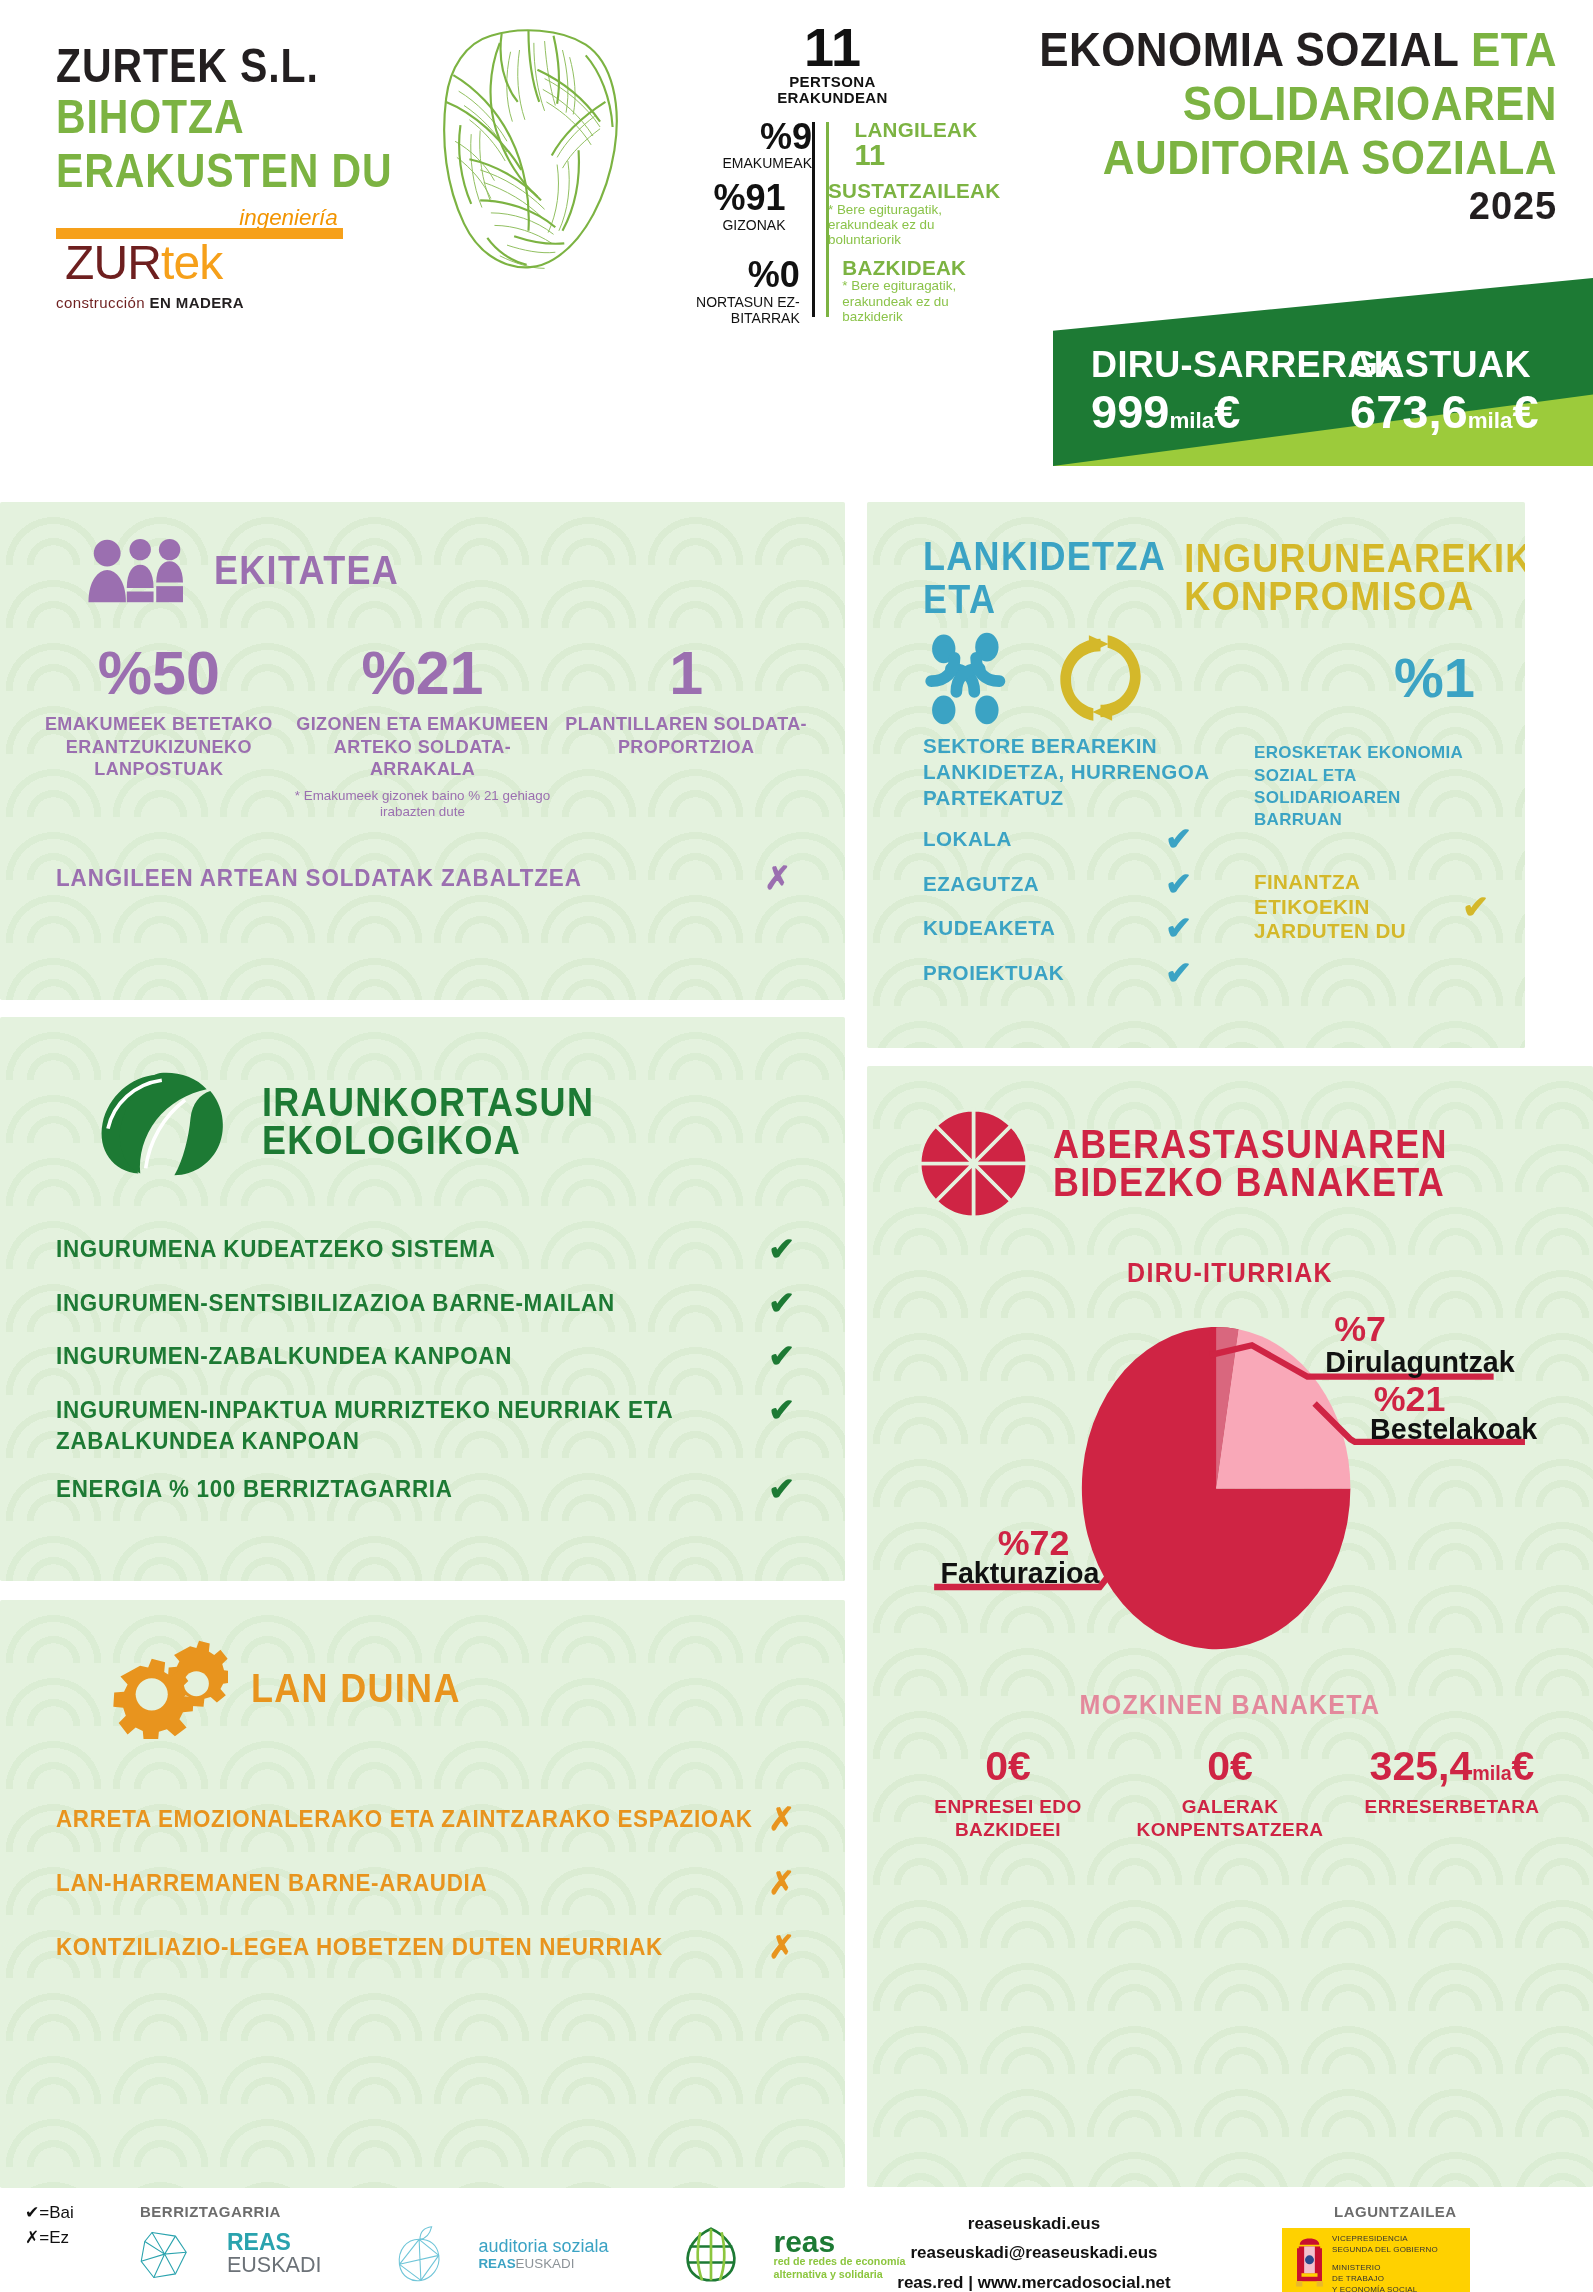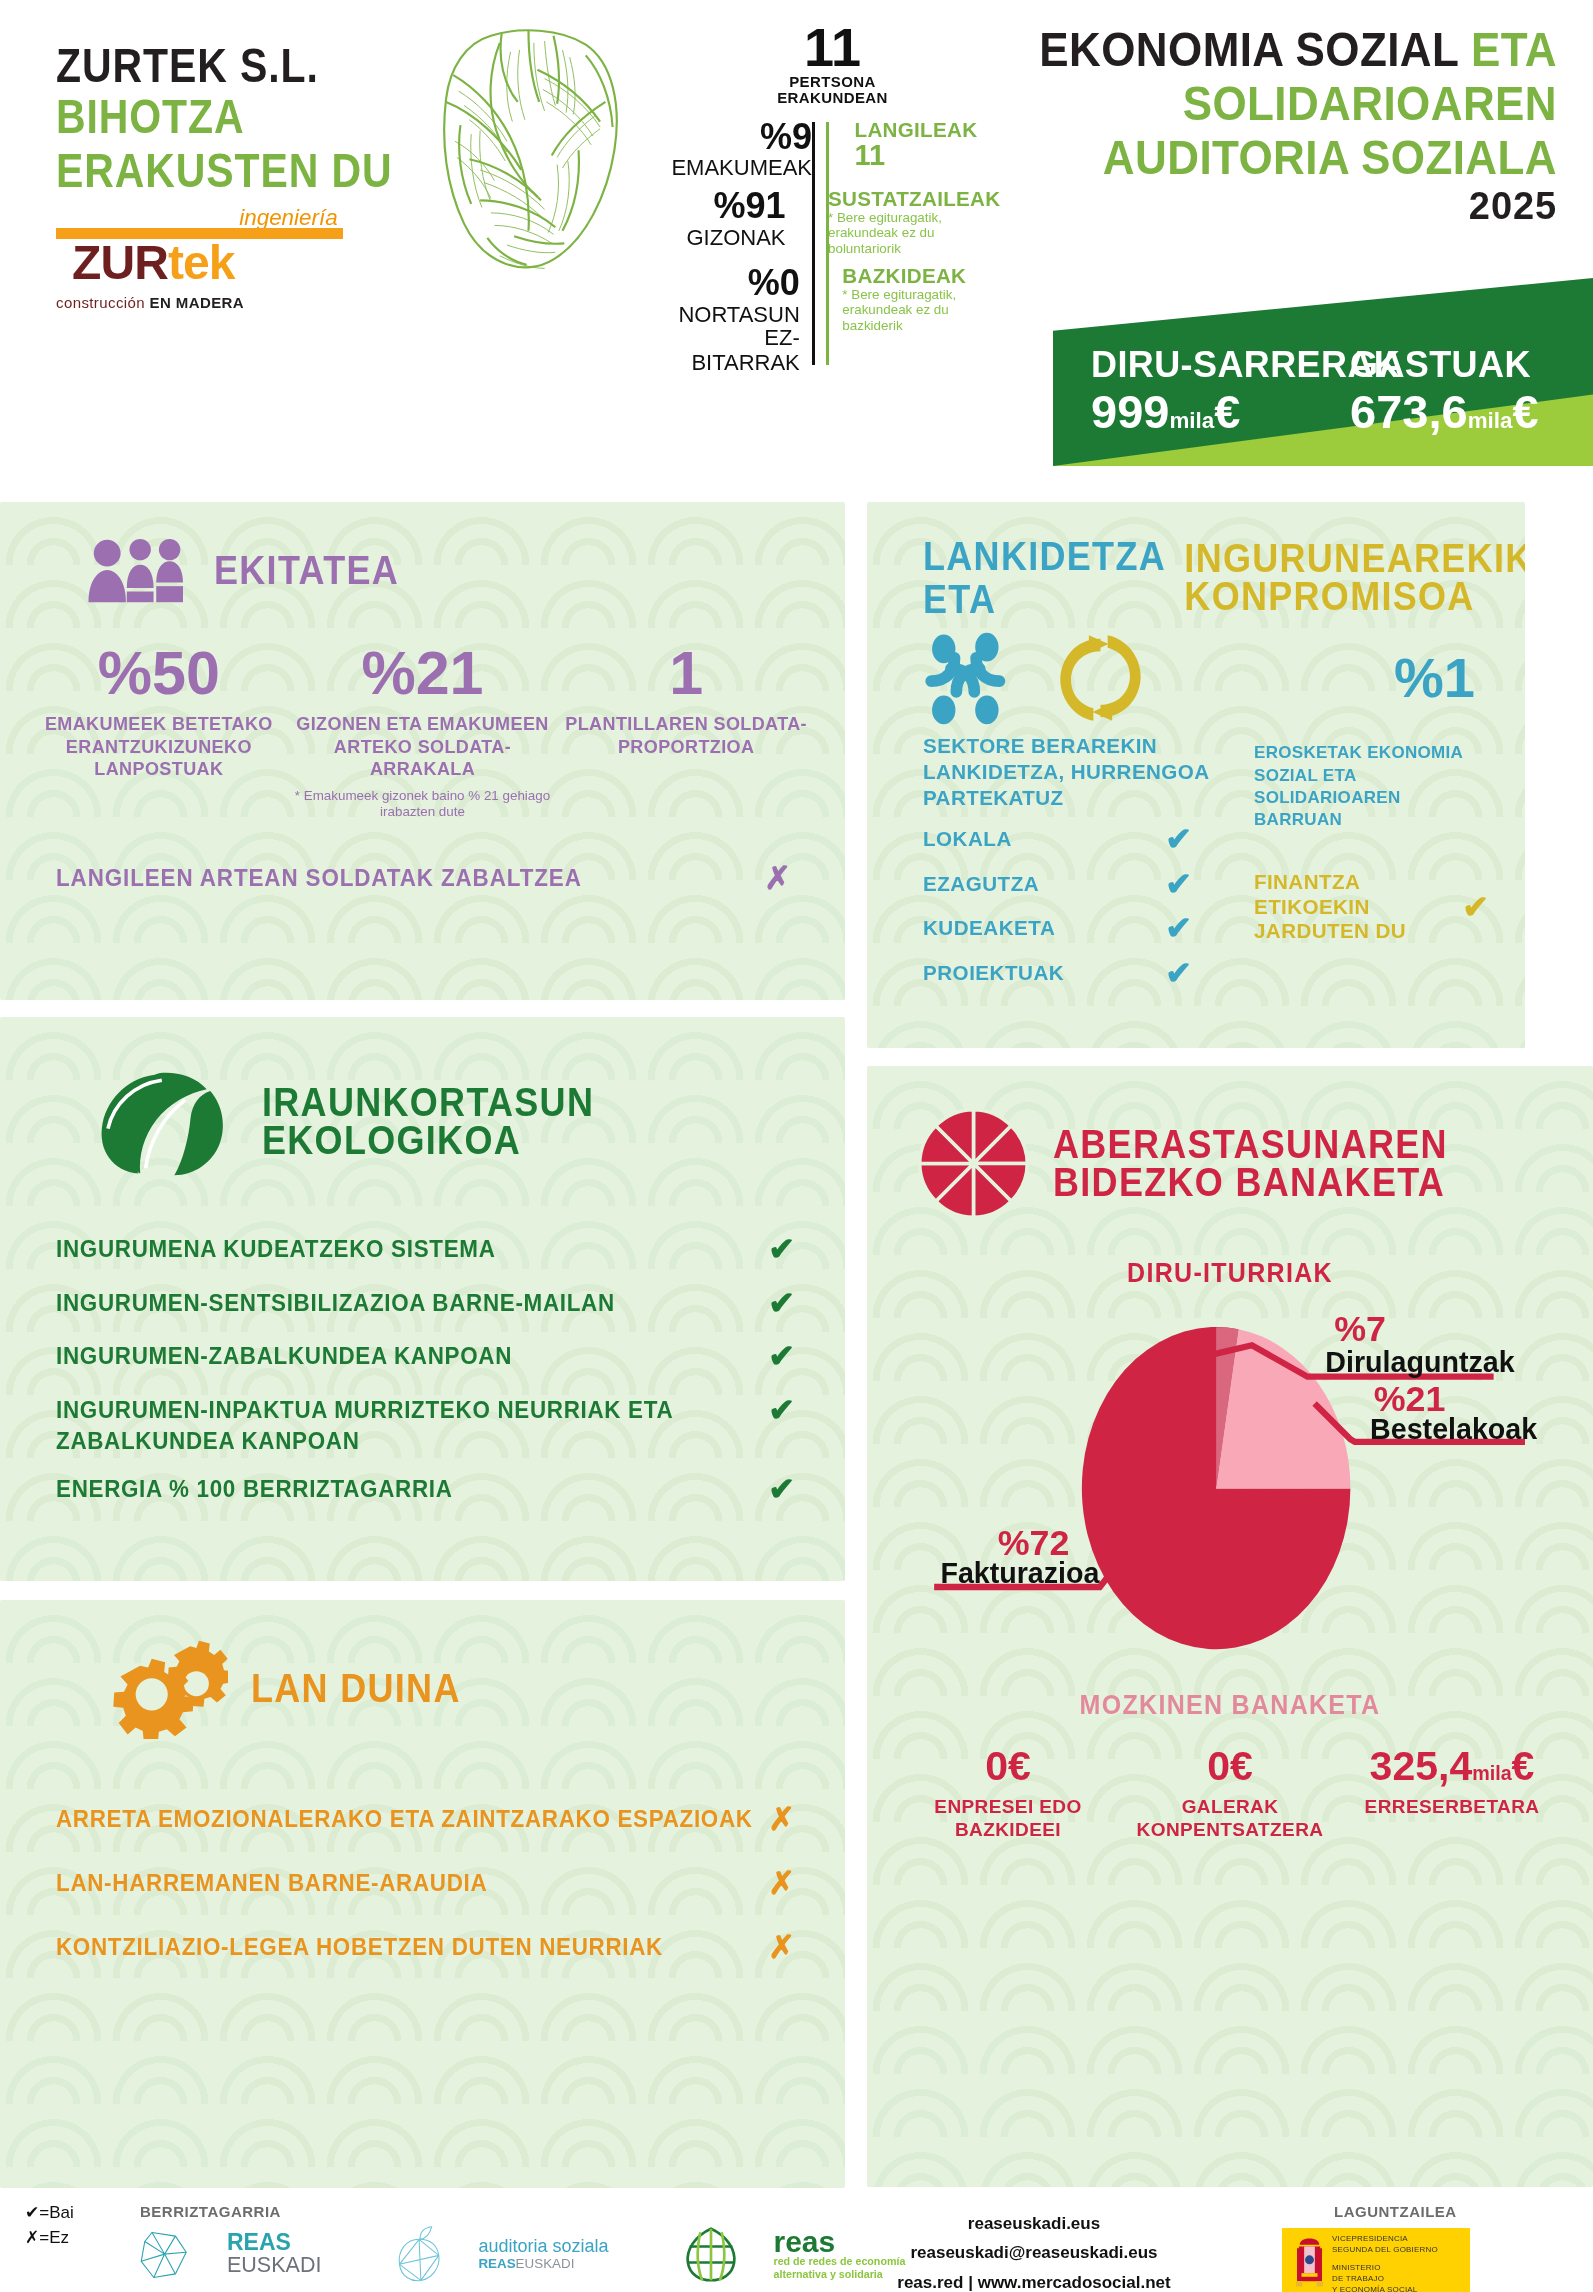--- a/index.html
+++ b/index.html
@@ -15,39 +15,39 @@
   .brand-l1{font-size:41px;font-weight:bold;letter-spacing:0.9px;color:#231f20;line-height:1.02;
             font-family:"Liberation Sans Narrow","Liberation Sans",sans-serif;transform:scaleY(1.15);transform-origin:left top;}
   .brand-l2{font-size:41px;font-weight:bold;letter-spacing:0.9px;color:#7cb342;line-height:1.02;margin-top:9px;
             font-family:"Liberation Sans Narrow","Liberation Sans",sans-serif;transform:scaleY(1.15);transform-origin:left top;}
   .brand-l3{font-size:41px;font-weight:bold;letter-spacing:0.9px;color:#7cb342;line-height:1.02;margin-top:12.5px;
             font-family:"Liberation Sans Narrow","Liberation Sans",sans-serif;transform:scaleY(1.15);transform-origin:left top;}
 
   .zurtek-logo{position:absolute;left:56px;top:228px;width:287px;height:81px;}
   .zl-ing{position:absolute;right:5.4px;top:-23px;font-size:22.4px;color:#f29400;font-style:italic;}
   .zl-bar{position:absolute;left:0;top:0;width:287px;height:10.7px;background:#f6a01a;}
-  .zl-word{position:absolute;left:16px;top:10.7px;font-size:48px;font-weight:bold;letter-spacing:-0.9px;line-height:1;}
+  .zl-word{position:absolute;left:9px;top:10.7px;font-size:48px;font-weight:normal;letter-spacing:-0.9px;line-height:1;}
   .zl-zur{color:#6e1f1f;}
   .zl-tek{color:#f6a01a;}
   .zl-sub{position:absolute;left:0;top:66px;font-size:15px;color:#6e1f1f;letter-spacing:0.4px;}
   .zl-sub b{color:#231f20;}
 
   .heart{position:absolute;left:394px;top:16px;width:260px;height:264px;}
 
   .people-stats{position:absolute;left:667px;top:22.4px;width:331px;}
   .ps-num{font-size:54px;font-weight:bold;color:#111;text-align:center;line-height:.95;
           font-family:"Liberation Sans Narrow","Liberation Sans",sans-serif;}
   .ps-lbl{font-size:15px;font-weight:bold;color:#111;text-align:center;line-height:1.08;letter-spacing:0.4px;
           font-family:"Liberation Sans Narrow","Liberation Sans",sans-serif;}
   .ps-rows{position:relative;margin-top:12.5px;padding-left:0;}
   .ps-row{display:flex;align-items:flex-start;margin-bottom:3.6px;}
   .ps-left{width:145px;text-align:right;padding-right:12.5px;}
   .ps-pct{font-size:36px;font-weight:bold;color:#111;line-height:1;
           font-family:"Liberation Sans Narrow","Liberation Sans",sans-serif;}
-  .ps-cap{font-size:22px;color:#111;line-height:1.05;margin-top:1.8px;
+  .ps-cap{font-size:14px;color:#111;line-height:1.05;margin-top:1.8px;
           font-family:"Liberation Sans Narrow","Liberation Sans",sans-serif;}
   .ps-divider{position:absolute;left:145px;top:3.6px;bottom:9px;width:2.7px;background:#111;}
   .ps-divider2{position:absolute;left:159px;top:3.6px;bottom:9px;width:2.7px;background:#7cb342;}
   .ps-right{padding-left:30px;}
   .ps-rlbl{font-size:20.6px;font-weight:bold;color:#7cb342;line-height:1.05;letter-spacing:0.3px;
            font-family:"Liberation Sans Narrow","Liberation Sans",sans-serif;}
   .ps-rnum{font-size:29px;font-weight:bold;color:#7cb342;line-height:1.05;
            font-family:"Liberation Sans Narrow","Liberation Sans",sans-serif;}
   .ps-note{font-size:13.4px;color:#8bc34a;line-height:1.15;}
 

